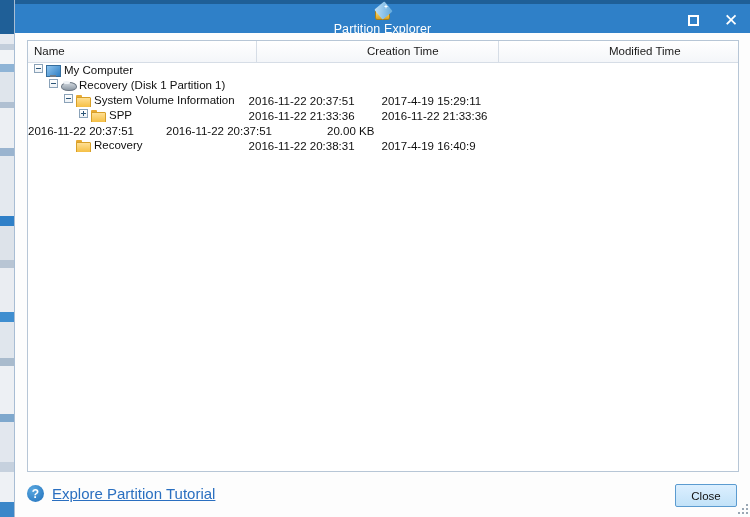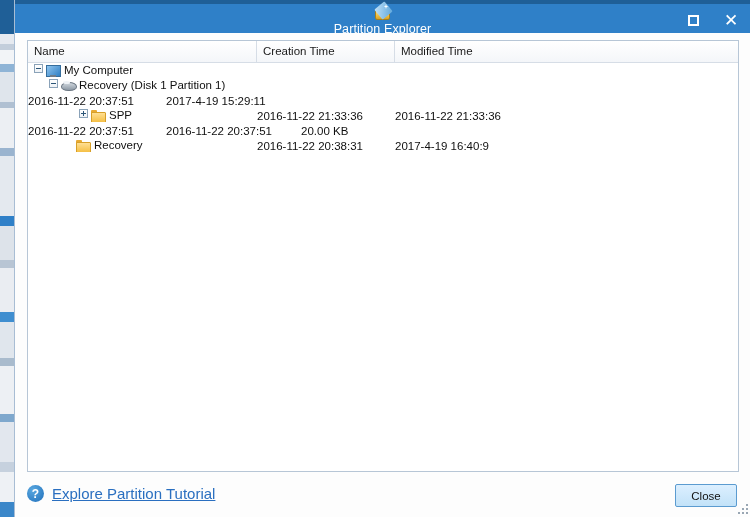--- a/index.html
+++ b/index.html
@@ -86,20 +86,21 @@
     position: absolute; left: 12px; top: 40px;
     width: 712px; height: 432px;
     background: #ffffff;
     border: 1px solid #b7c6d6;
   }
   #list-header {
     display: flex;
     height: 22px;
     background: linear-gradient(180deg,#ffffff 0%,#f4f6f9 100%);
     border-bottom: 1px solid #d6dde6;
+    justify-content: space-between;
   }
   .col-head {
     font-size: 11.5px;
     color: #1a1a1a;
     padding: 4px 0 0 6px;
     border-right: 1px solid #d6dde6;
     white-space: nowrap;
     overflow: hidden;
   }
   .col-head:last-child { border-right: none; }
@@ -113,21 +114,21 @@
     display: flex;
     height: 15px;
     align-items: center;
     font-size: 11.5px;
     color: #101010;
     white-space: nowrap;
   }
   .cell-name { width: 229px; display: flex; align-items: flex-start; overflow: hidden; }
   .cell-created { width: 138px; overflow: hidden; }
   .cell-modified { width: 135px; overflow: hidden; }
-  .cell-size { width: 208px; overflow: hidden; }
+  .cell-size { width: 208px; overflow: hidden; margin-left: 26px; }
 
   .indent { flex: none; }
 
   
   .exp {
     width: 9px; height: 9px; flex: none;
     border: 1px solid #8aa2b8;
     background: linear-gradient(180deg,#ffffff,#eef2f6);
     position: relative;
     margin-right: 3px;
@@ -299,20 +300,26 @@
             <span class="indent" style="width: 21px;"></span>
             <span class="exp"></span>
             <span class="tico drive"></span>
             <span>Recovery (Disk 1 Partition 1)</span>
           </div>
           <div class="cell-created"></div>
           <div class="cell-modified"></div>
           <div class="cell-size"></div>
         </div>
         <div class="row">
+          <div class="cell-name">
+            <span class="indent" style="width: 36px;"></span>
+            <span class="exp"></span>
+            <span class="tico folder"></span>
+            <span>System Volume Information</span>
+          </div>
           <div class="cell-created">2016-11-22 20:37:51</div>
           <div class="cell-modified">2017-4-19 15:29:11</div>
           <div class="cell-size"></div>
         </div>
         <div class="row">
           <div class="cell-name">
             <span class="indent" style="width: 51px;"></span>
             <span class="exp plus"></span>
             <span class="tico folder"></span>
             <span>SPP</span>

